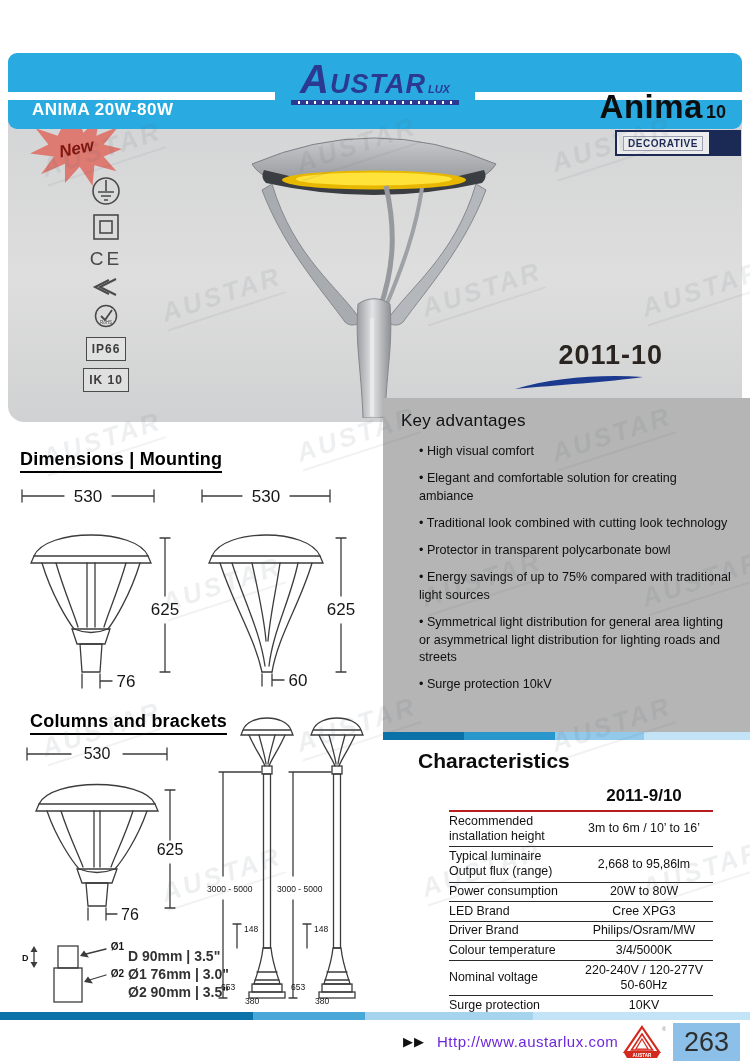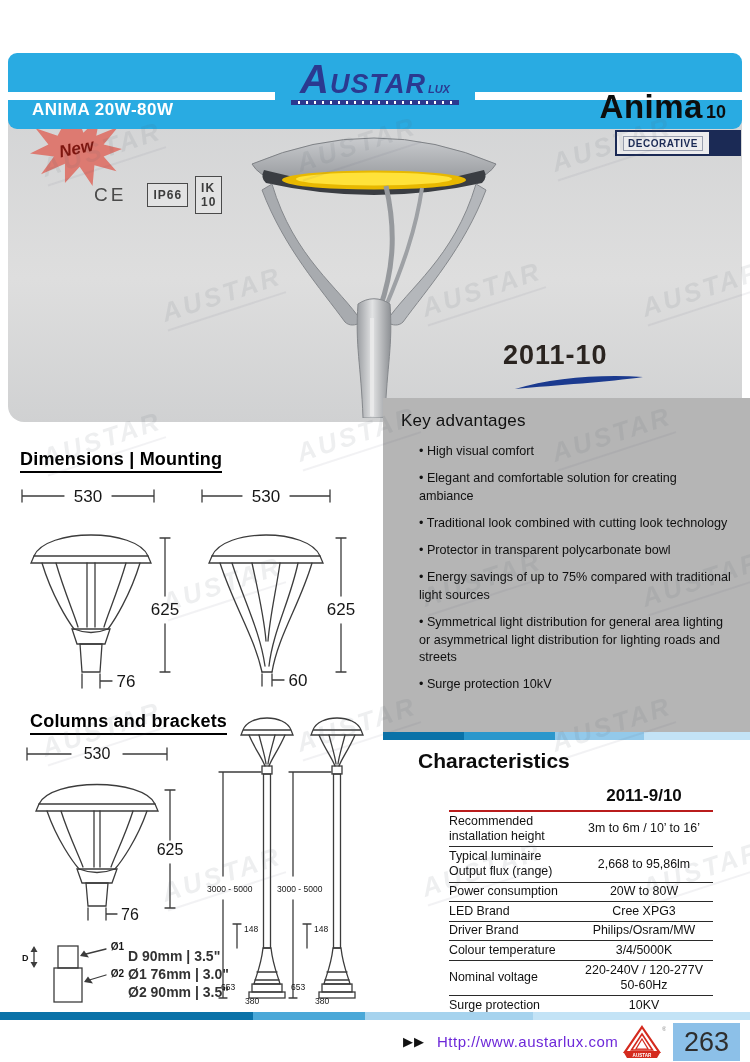--- a/index.html
+++ b/index.html
@@ -40,33 +40,33 @@
   .series-number { font-size:18px; font-weight:bold; }
 
   
   .photo { position:absolute; left:8px; top:104px; width:734px; height:318px; border-radius:16px;
            background:linear-gradient(180deg,#d3d4d5 0%,#dedede 55%,#d0d1d2 100%); z-index:1; overflow:hidden; }
   .new-badge { position:absolute; left:22px; top:8px; width:92px; height:74px;
                background:#DD7A71;
                clip-path:polygon(50% 0%,58% 28%,76% 6%,72% 32%,96% 20%,80% 44%,100% 50%,80% 60%,94% 80%,70% 72%,68% 100%,54% 74%,38% 96%,38% 70%,12% 84%,26% 60%,0% 56%,20% 44%,6% 22%,30% 32%,42% 4%);
                display:flex; align-items:center; justify-content:center; }
   .new-badge span { font-style:italic; font-weight:bold; font-size:17px; color:#7E150E; transform:rotate(-12deg); }
-  .certs { position:absolute; left:72px; top:72px; width:52px; display:flex; flex-direction:row;
+  .certs { position:absolute; left:72px; top:72px; width:52px; display:flex; flex-direction:column;
            align-items:center; gap:7px; color:#4a4a4a; }
   .cert-ce { font-size:19px; letter-spacing:3px; color:#4a4a4a; }
   .cert-box { border:1.5px solid #4a4a4a; font-size:12px; font-weight:bold; color:#3c3c3c;
               padding:4px 5px; background:rgba(255,255,255,0.25); letter-spacing:1px; }
   .lamp-svg { position:absolute; left:226px; top:2px; }
   .decorative { position:absolute; left:607px; top:26px; width:126px; height:26px;
                 border:2px solid #1B2A55; background:#ececee; display:flex; }
   .decorative-left { flex:1; display:flex; align-items:center; justify-content:center;border-radius:10px; }
   .decorative-left span { font-size:10px; font-weight:bold; color:#1B2A55; letter-spacing:0.5px;
                           border:1px solid #9aa0b0; padding:1px 4px; }
   .decorative-right { width:30px; background:#1B2A55; }
-  .model-number { position:absolute; left:495px; top:236px; width:160px; text-align:left;
+  .model-number { position:absolute; left:495px; top:236px; width:160px; text-align:right;
                   font-size:27px; font-weight:bold; color:#2a2420; letter-spacing:1px; }
   .swoosh { position:absolute; left:505px; top:270px; }
 
   
   .advantages { position:absolute; left:383px; top:398px; width:367px; height:334px;
                 background:#b5b5b5; z-index:2; padding:13px 16px 0 18px; color:#101010; }
   .advantages-title { font-size:17px; margin-bottom:12px; letter-spacing:0.2px; }
   .advantages ul { list-style:none; margin-left:18px; }
   .advantages li { font-size:12.6px; line-height:1.4; margin-bottom:9.5px; }
   .advantages li::before { content:"• "; }

